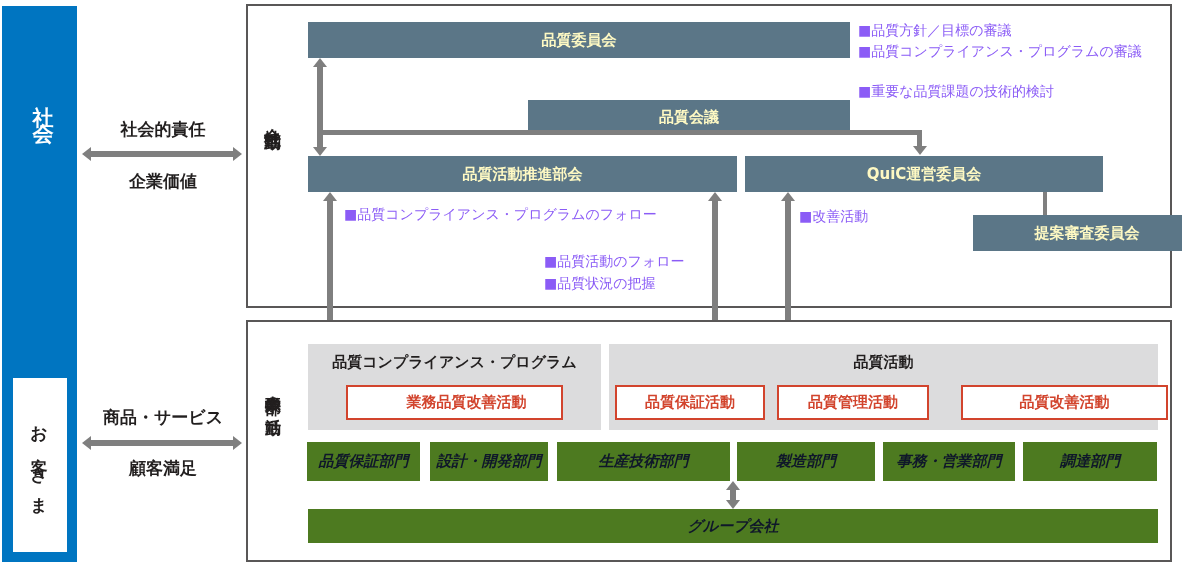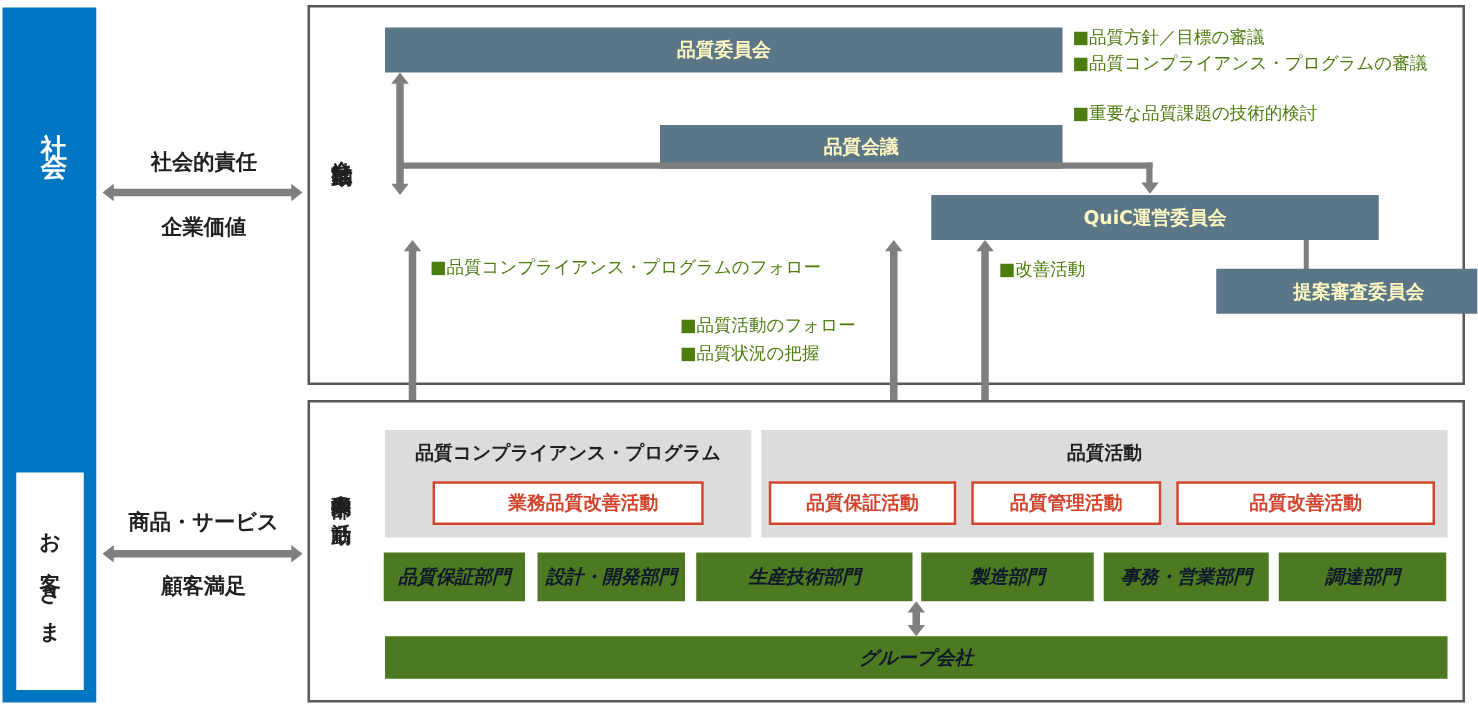--- a/index.html
+++ b/index.html
@@ -11,21 +11,21 @@
   .section{border:2px solid #595757;background:#fff;box-sizing:border-box;}
   .box-slate{background:#5b7687;color:#fef9c3;font-weight:bold;font-size:15px;
     display:flex;align-items:center;justify-content:center;white-space:nowrap;}
   .box-green{background:#4d7a20;color:#0f172a;font-weight:bold;font-size:15px;
     display:flex;align-items:center;justify-content:center;white-space:nowrap;font-style:italic;}
   .box-gray{background:#dcdcdd;}
   .box-red{background:#fff;border:2px solid #d2442d;color:#d2442d;font-weight:bold;font-size:15px;
     display:flex;align-items:center;justify-content:center;box-sizing:border-box;white-space:nowrap;}
   .gray-title{position:absolute;left:0;right:0;top:9px;text-align:center;
     font-weight:bold;font-size:15px;color:#221f1f;white-space:nowrap;}
-  .note{font-size:14px;color:#4d7c0f;white-space:nowrap;line-height:21px;}
+  .note{font-size:14px;color:#8b5cf6;white-space:nowrap;line-height:21px;}
   .vlabel{writing-mode:vertical-rl;text-orientation:upright;font-weight:bold;white-space:nowrap;}
   .arrow-label{position:absolute;left:78px;width:170px;text-align:center;
     font-weight:bold;font-size:17px;white-space:nowrap;}
   
   .varrow{position:absolute;width:14px;}
   .varrow .shaft{position:absolute;left:4px;width:6px;top:8px;bottom:8px;background:#7f7f7f;}
   .varrow::before{content:"";position:absolute;top:0;left:0;width:0;height:0;
     border-left:7px solid transparent;border-right:7px solid transparent;border-bottom:9px solid #7f7f7f;}
   .varrow::after{content:"";position:absolute;bottom:0;left:0;width:0;height:0;
     border-left:7px solid transparent;border-right:7px solid transparent;border-top:9px solid #7f7f7f;}
@@ -74,20 +74,21 @@
 
   <div class="abs box-slate" style="left:528px;top:72px;width:322px;height:35px;margin-top:28px;">品質会議</div>
   <div class="abs note" style="left:858px;top:81px;">■重要な品質課題の技術的検討</div>
 
   <div class="varrow" style="left:313px;top:58px;height:98px;">
     <div class="shaft"></div>
   </div>
   <div class="branch" style="left:318px;top:130px;width:599px;height:16px;"></div>
   <div class="tri-down" style="left:913px;top:146px;"></div>
 
+  <div class="abs box-slate" style="left:308px;top:156px;width:429px;height:36px;">品質活動推進部会</div>
   <div class="abs box-slate" style="left:745px;top:156px;width:358px;height:36px;">QuiC運営委員会</div>
 
   <div class="abs note" style="left:344px;top:204px;">■品質コンプライアンス・プログラムのフォロー</div>
   <div class="abs note" style="left:799px;top:206px;">■改善活動</div>
 
   <div class="abs note" style="left:544px;top:251px;">■品質活動のフォロー</div>
   <div class="abs note" style="left:544px;top:273px;">■品質状況の把握</div>
 
   <div class="line" style="left:1043px;top:192px;width:4px;height:24px;"></div>
   <div class="abs box-slate" style="left:973px;top:215px;width:228px;height:36px;">提案審査委員会</div>
@@ -107,21 +108,21 @@
 
   <div class="abs box-gray" style="left:308px;top:344px;width:293px;height:86px;">
     <div class="gray-title">品質コンプライアンス・プログラム</div>
     <div class="box-red" style="position:absolute;left:38px;top:41px;width:217px;height:35px;padding-left:24px;">業務品質改善活動</div>
   </div>
 
   <div class="abs box-gray" style="left:609px;top:344px;width:549px;height:86px;">
     <div class="gray-title">品質活動</div>
     <div class="box-red" style="position:absolute;left:6px;top:41px;width:150px;height:35px;">品質保証活動</div>
     <div class="box-red" style="position:absolute;left:168px;top:41px;width:152px;height:35px;">品質管理活動</div>
-    <div class="box-red" style="position:absolute;left:332px;top:41px;width:207px;height:35px;">品質改善活動</div>
+    <div class="box-red" style="position:absolute;left:352px;top:41px;width:207px;height:35px;">品質改善活動</div>
   </div>
 
   <div class="abs box-green" style="left:307px;top:442px;width:113px;height:39px;">品質保証部門</div>
   <div class="abs box-green" style="left:430px;top:442px;width:118px;height:39px;">設計・開発部門</div>
   <div class="abs box-green" style="left:557px;top:442px;width:173px;height:39px;">生産技術部門</div>
   <div class="abs box-green" style="left:737px;top:442px;width:138px;height:39px;">製造部門</div>
   <div class="abs box-green" style="left:883px;top:442px;width:132px;height:39px;text-align:right;">事務・営業部門</div>
   <div class="abs box-green" style="left:1023px;top:442px;width:134px;height:39px;">調達部門</div>
 
   <div class="varrow" style="left:726px;top:481px;height:28px;">

